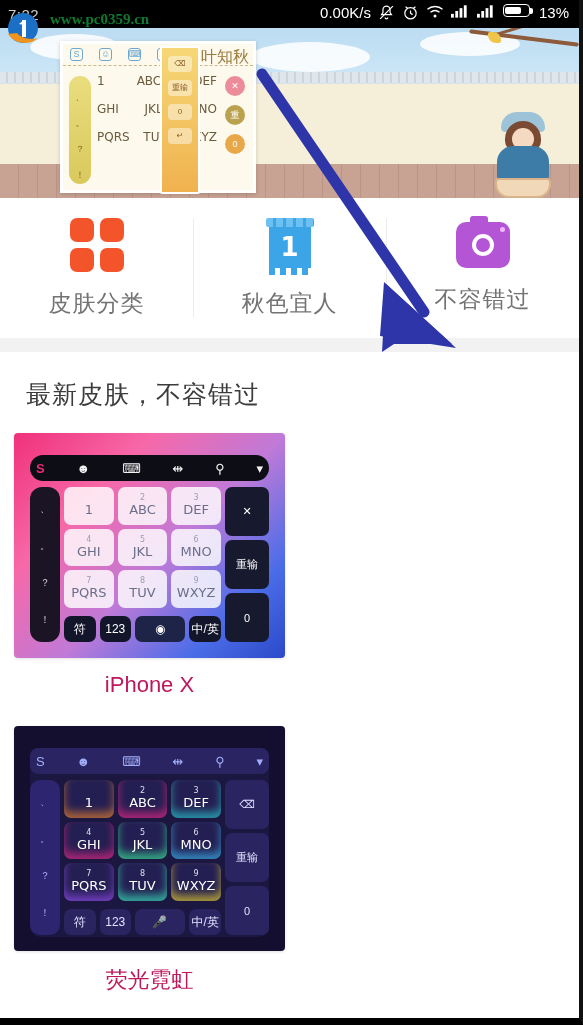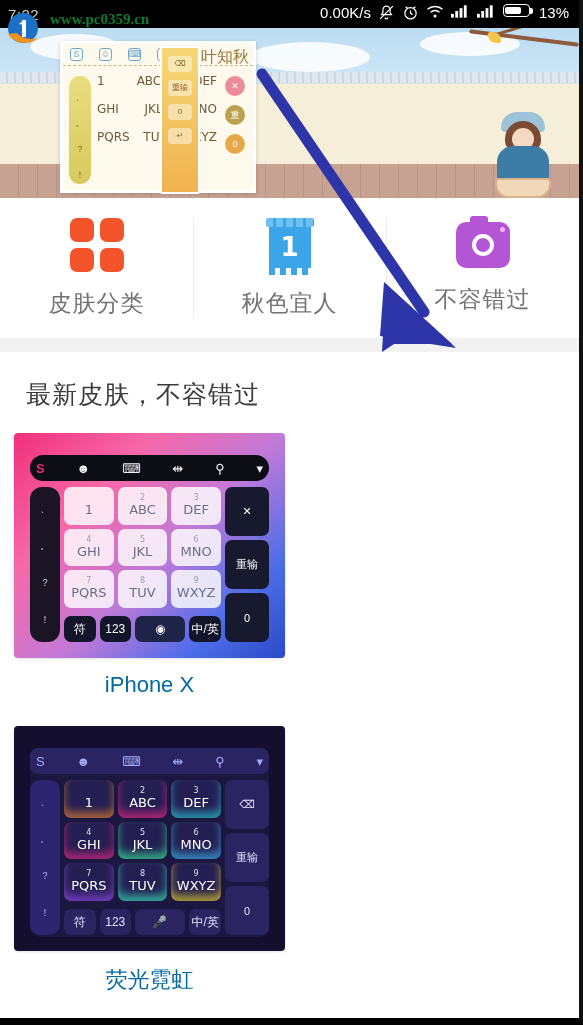--- a/index.html
+++ b/index.html
@@ -146,21 +146,21 @@
   .divider { height:14px; background:#f2f2f2; }
 
   
   .sec-title { font-size:25px; color:#3c3c3c; padding:26px 0 22px 26px; letter-spacing:1px; }
 
   
   .grid { display:flex; flex-wrap:wrap; gap:18px 20px; padding:0 14px; }
   .card { width:271px; }
   .thumb { width:271px; height:225px; border-radius:4px; overflow:hidden; position:relative;
            box-shadow:0 1px 3px rgba(0,0,0,.12); }
-  .cap { text-align:center; font-size:22px; color:#0369a1; padding:14px 0 10px;
+  .cap { text-align:center; font-size:22px; color:#be185d; padding:14px 0 10px;
          font-family:"Liberation Sans",sans-serif; }
 
   
   .mk { position:absolute; left:0; top:0; right:0; bottom:0; }
   .mk-inner { position:absolute; left:16px; top:22px; right:16px; bottom:14px; }
   .mk-tools { display:flex; align-items:center; height:26px; padding:0 6px; gap:0;
               justify-content:space-between; }
   .mk-tools span { font-size:13px; opacity:.95; }
   .mk-body { display:flex; margin-top:6px; height:calc(100% - 34px); }
   .mk-punc { width:30px; display:flex; flex-direction:column; align-items:center;

